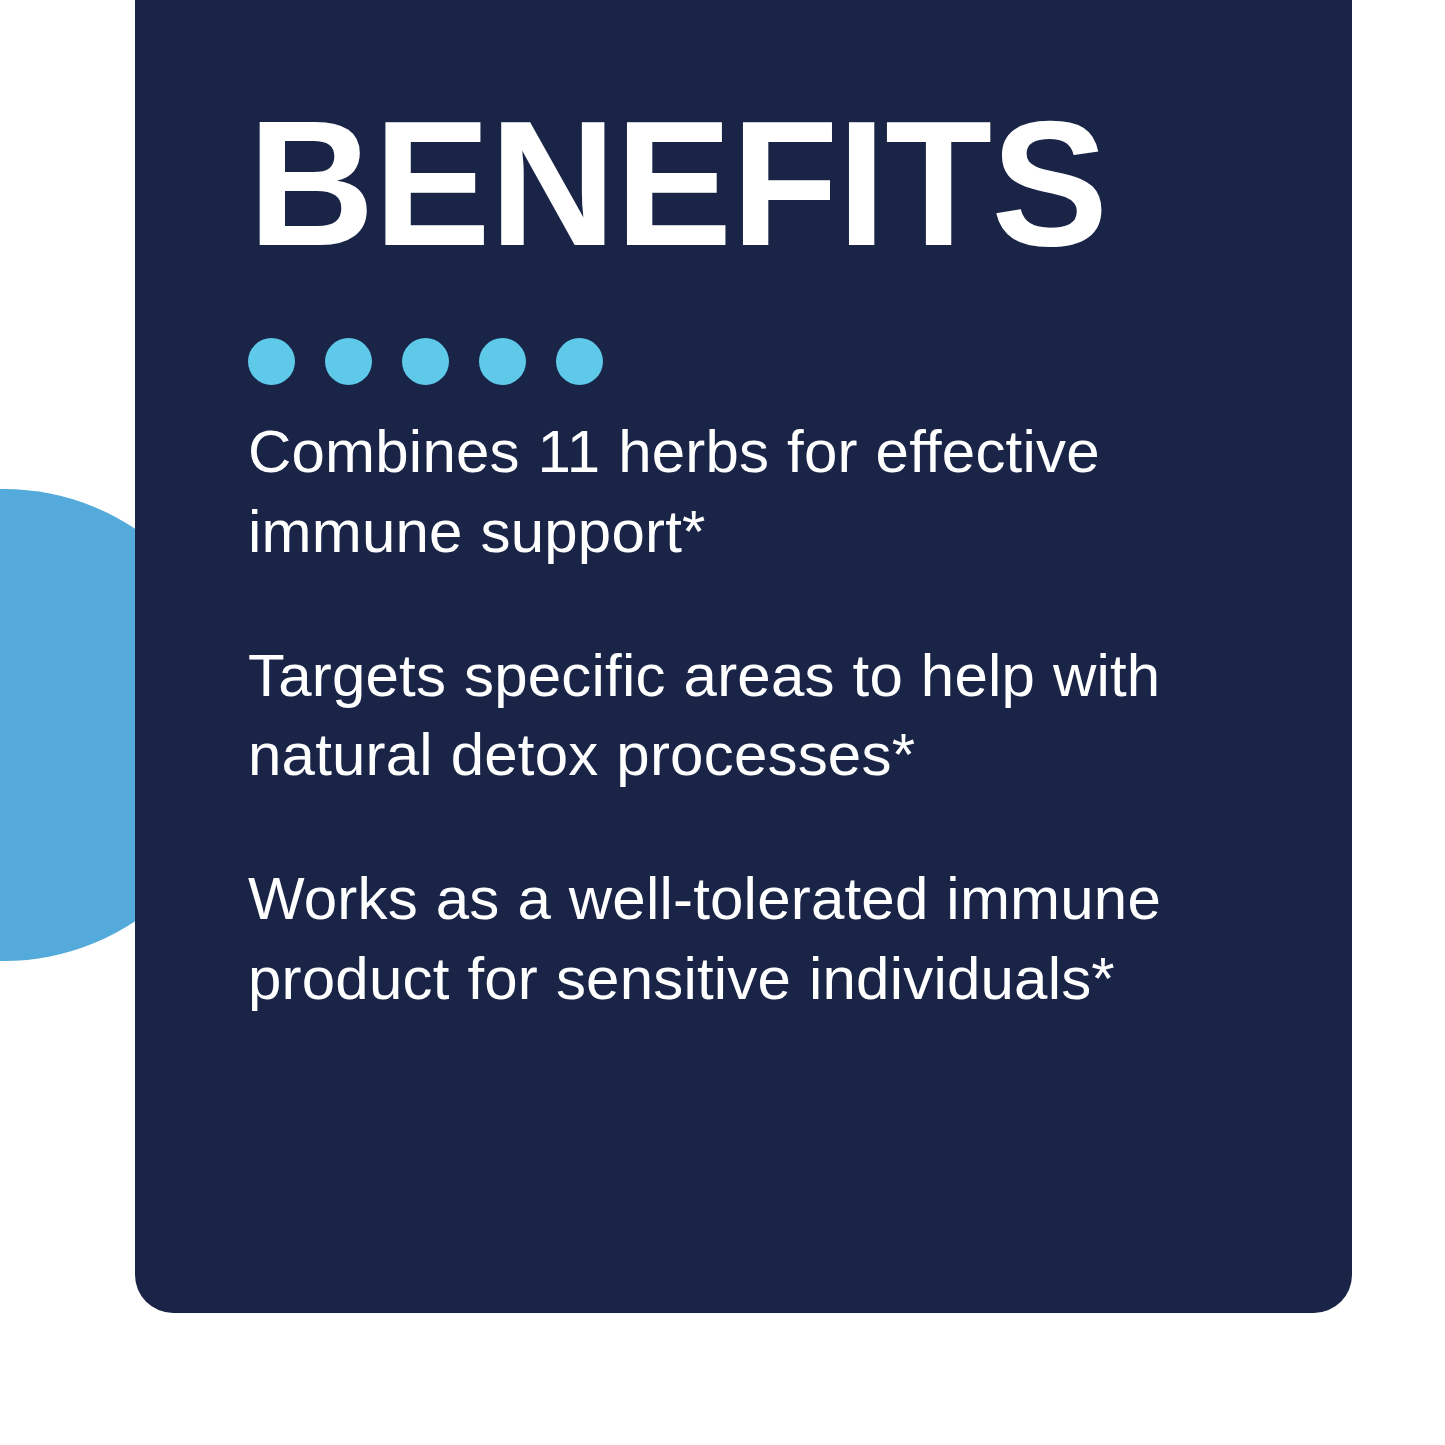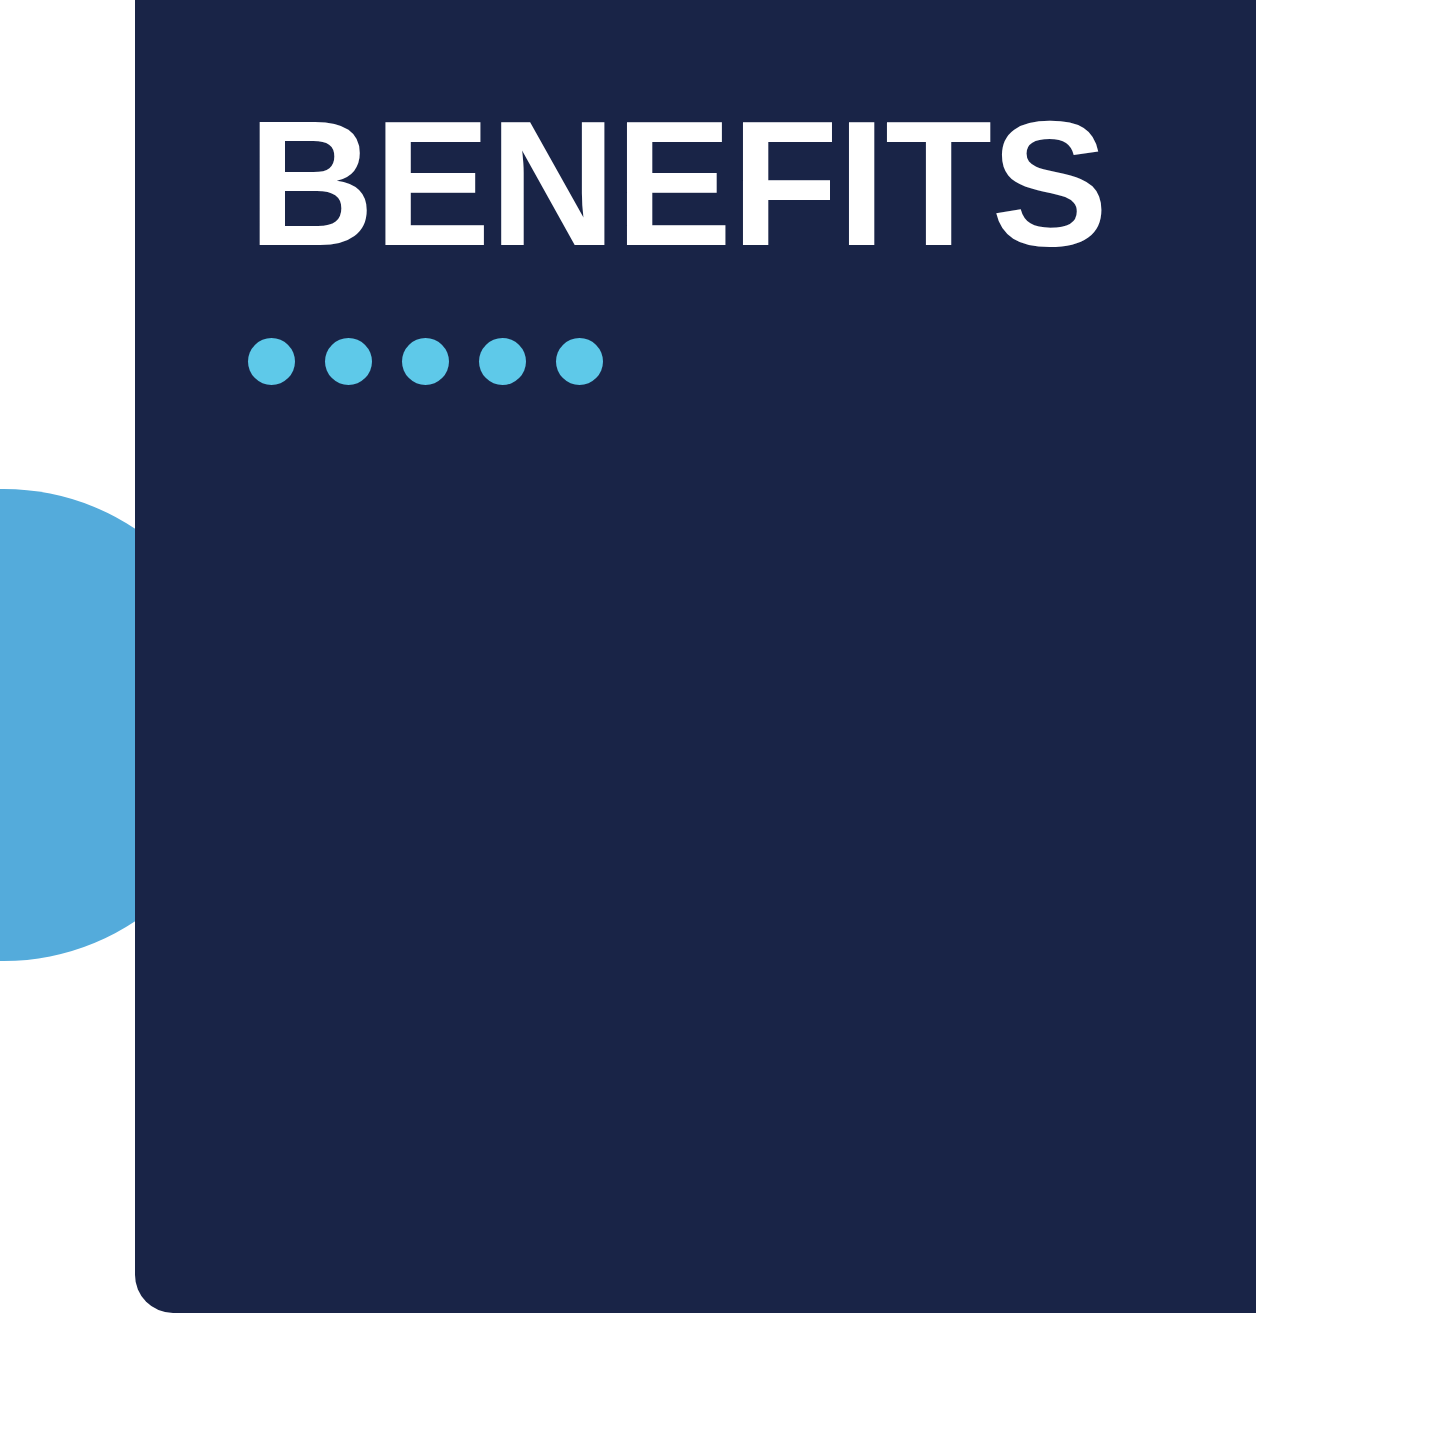--- a/index.html
+++ b/index.html
@@ -10,21 +10,21 @@
   }
   body {
     width: 1445px;
     height: 1445px;
     overflow: hidden;
     font-family: "Liberation Sans", "DejaVu Sans", sans-serif;
   }
 
   #stage {
     position: relative;
-    width: 1256px;
+    width: 1445px;
     height: 1445px;
     background: #ffffff;
     overflow: hidden;
   }
 
   
   .deco-circle {
     position: absolute;
     left: -232px;
     top: 489px;
@@ -130,17 +130,22 @@
       <h1 class="card-title">BENEFITS</h1>
 
       <div class="dot-row">
         <span class="dot"></span>
         <span class="dot"></span>
         <span class="dot"></span>
         <span class="dot"></span>
         <span class="dot"></span>
       </div>
 
+      <ul class="benefit-list">
+        <li class="benefit-item">Combines 11 herbs for effective immune support*</li>
+        <li class="benefit-item wide">Targets specific areas to help with natural detox processes*</li>
+        <li class="benefit-item">Works as a well-tolerated immune product for sensitive individuals*</li>
+      </ul>
 
     </div>
   </div>
 
 </div>
 
 </body></html>

